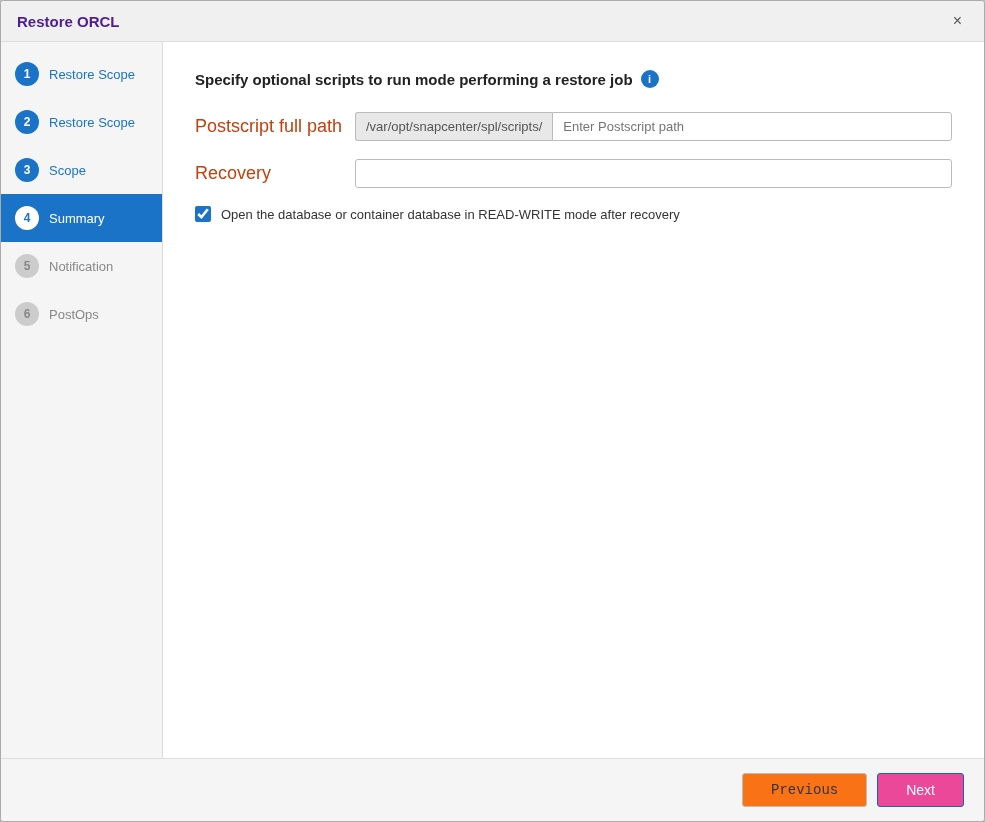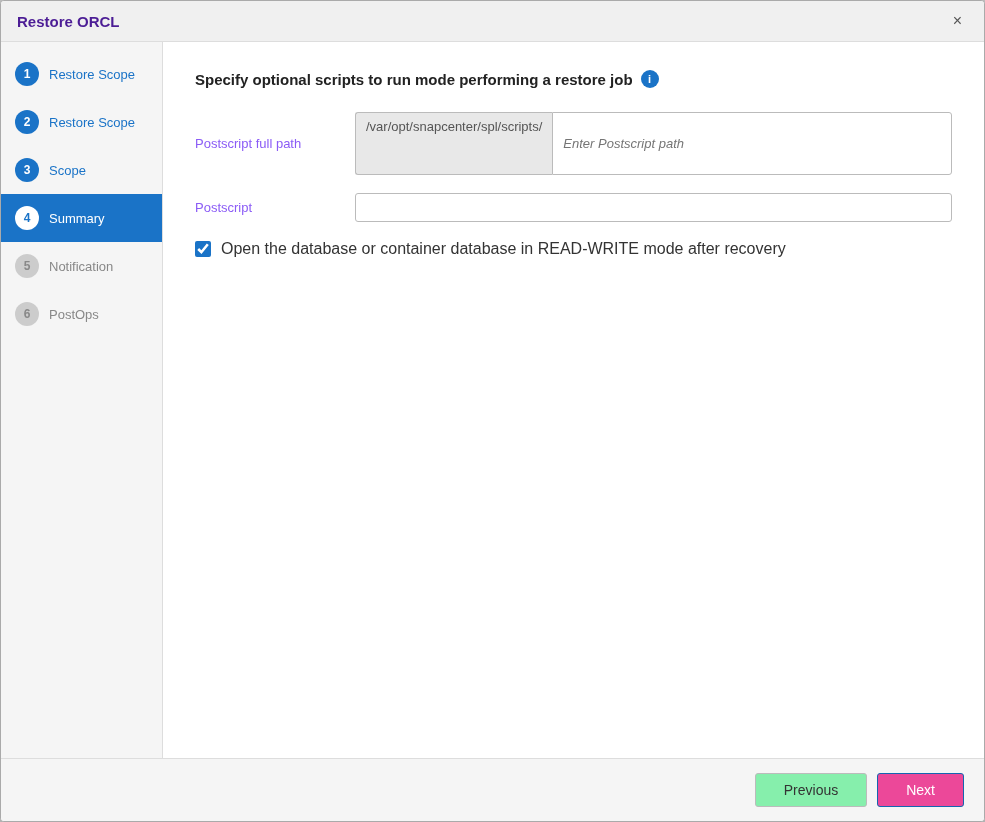--- a/index.html
+++ b/index.html
@@ -126,48 +126,47 @@
       flex-shrink: 0;
     }
     .form-row {
       display: flex;
       align-items: center;
       margin-bottom: 18px;
       gap: 0;
     }
     .form-label {
       width: 160px;
-      color: #8b5cf6;
-      font-size: 13px;
+      color: #c2410c;
+      font-size: 18px;
       flex-shrink: 0;
     }
     .input-group {
       display: flex;
       flex: 1;
       max-width: 720px;
     }
     .input-prefix {
       background: #e8e8e8;
       border: 1px solid #bbb;
       border-right: none;
       padding: 6px 10px;
       color: #555;
       font-size: 13px;
       border-radius: 3px 0 0 3px;
       white-space: nowrap;
     }
     .input-suffix {
       flex: 1;
       border: 1px solid #bbb;
-      padding: 23px 10px;
+      padding: 6px 10px;
       font-size: 13px;
       color: #999;
       border-radius: 0 3px 3px 0;
       outline: none;
-      font-style: italic;
     }
     .input-full {
       flex: 1;
       max-width: 720px;
       border: 1px solid #bbb;
       padding: 6px 10px;
       font-size: 13px;
       border-radius: 3px;
       outline: none;
     }
@@ -177,44 +176,45 @@
       gap: 10px;
       margin-top: 8px;
     }
     .checkbox-row input[type="checkbox"] {
       width: 16px;
       height: 16px;
       accent-color: #1a73c7;
       cursor: pointer;
     }
     .checkbox-label {
-      font-size: 16px;
+      font-size: 13px;
       color: #333;
     }
     .dialog-footer {
       background: #f5f5f5;
       border-top: 1px solid #ddd;
       padding: 14px 20px;
       display: flex;
       justify-content: flex-end;
       gap: 10px;
       flex-shrink: 0;
     }
     .btn {
       padding: 8px 28px;
       border-radius: 3px;
       font-size: 14px;
       cursor: pointer;
       border: 1px solid transparent;
       font-weight: 500;
     }
     .btn-secondary {
-      background: #86efac;
+      background: #f97316;
       border-color: #bbb;
       color: #333;
+      font-family: Liberation Mono, monospace;
     }
     .btn-primary {
       background: #ec4899;
       color: #fff;
       border-color: #1565b0;
     }
   </style>
 </head>
 <body>
 
@@ -280,21 +280,21 @@
 
       <div class="form-row">
         <span class="form-label">Postscript full path</span>
         <div class="input-group">
           <span class="input-prefix">/var/opt/snapcenter/spl/scripts/</span>
           <input class="input-suffix" type="text" placeholder="Enter Postscript path" style="">
         </div>
       </div>
 
       <div class="form-row">
-        <span class="form-label">Postscript</span>
+        <span class="form-label">Recovery</span>
         <input class="input-full" type="text" style="">
       </div>
 
       <div class="checkbox-row">
         <input type="checkbox" id="rw-mode-checkbox" checked="" style="">
         <label for="rw-mode-checkbox" class="checkbox-label">Open the database or container database in READ-WRITE mode after recovery</label>
       </div>
     </div>
   </div>
 

